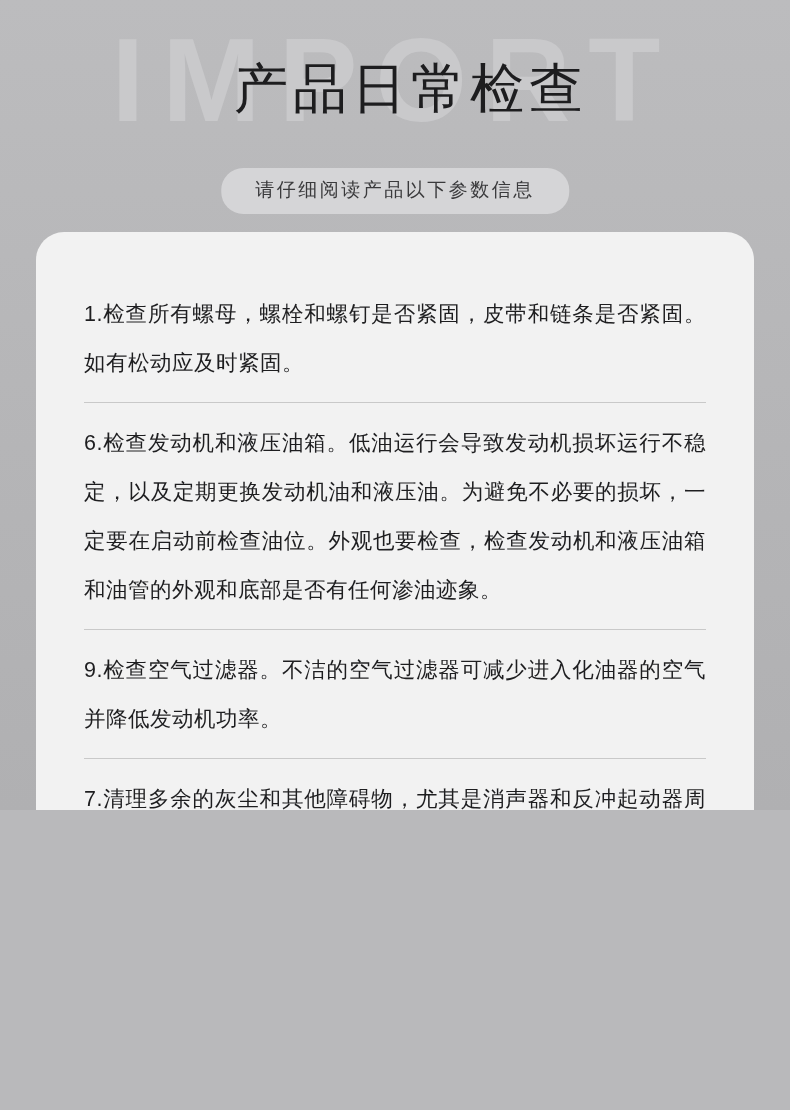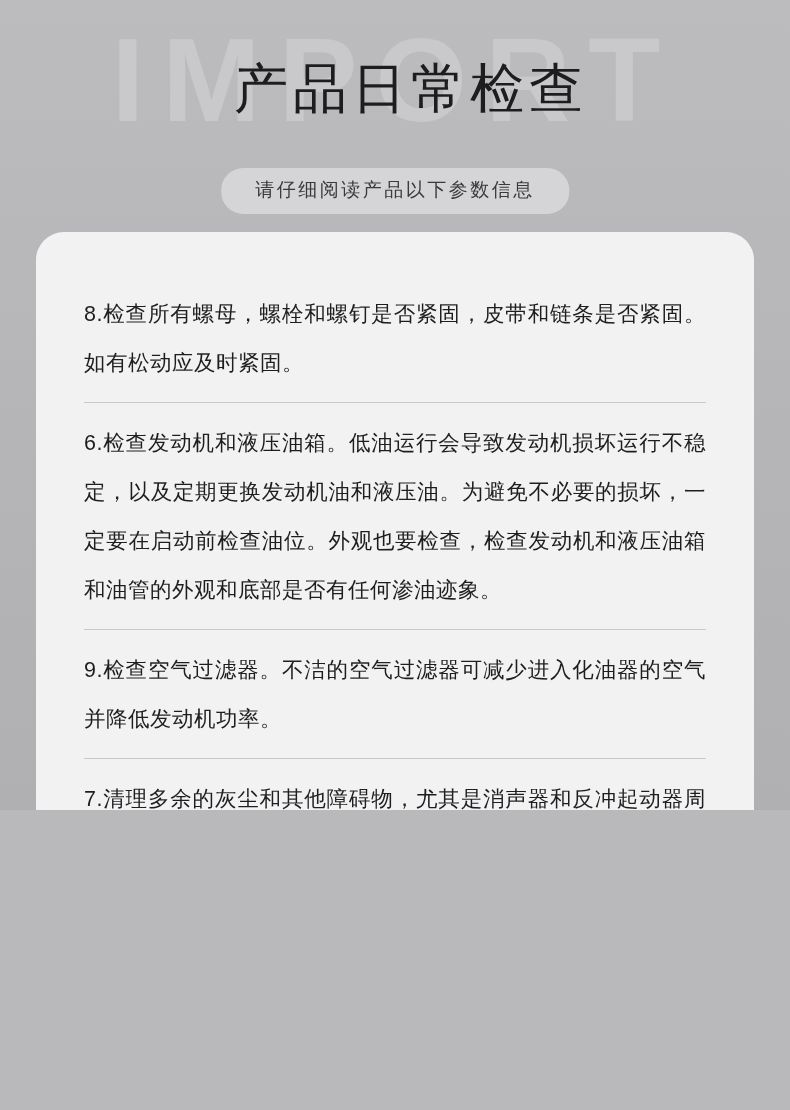--- a/index.html
+++ b/index.html
@@ -107,19 +107,19 @@
 
 <div class="page">
 
   <div class="header">
     <div class="watermark">IMPORT</div>
     <div class="main-title">产品日常检查</div>
     <div class="subtitle-pill">请仔细阅读产品以下参数信息</div>
   </div>
 
   <div class="card">
-    <p class="para">8.检查所有螺母，螺栓和螺钉是否紧固，皮带和链条是否紧固。如有松动应及时紧固。</p>
+    <p class="para">1.检查所有螺母，螺栓和螺钉是否紧固，皮带和链条是否紧固。如有松动应及时紧固。</p>
     <p class="para">6.检查发动机和液压油箱。低油运行会导致发动机损坏运行不稳定，以及定期更换发动机油和液压油。为避免不必要的损坏，一定要在启动前检查油位。外观也要检查，检查发动机和液压油箱和油管的外观和底部是否有任何渗油迹象。</p>
     <p class="para">9.检查空气过滤器。不洁的空气过滤器可减少进入化油器的空气并降低发动机功率。</p>
     <p class="para">7.清理多余的灰尘和其他障碍物，尤其是消声器和反冲起动器周围。</p>
   </div>
 
 </div>
 
 </body></html>

